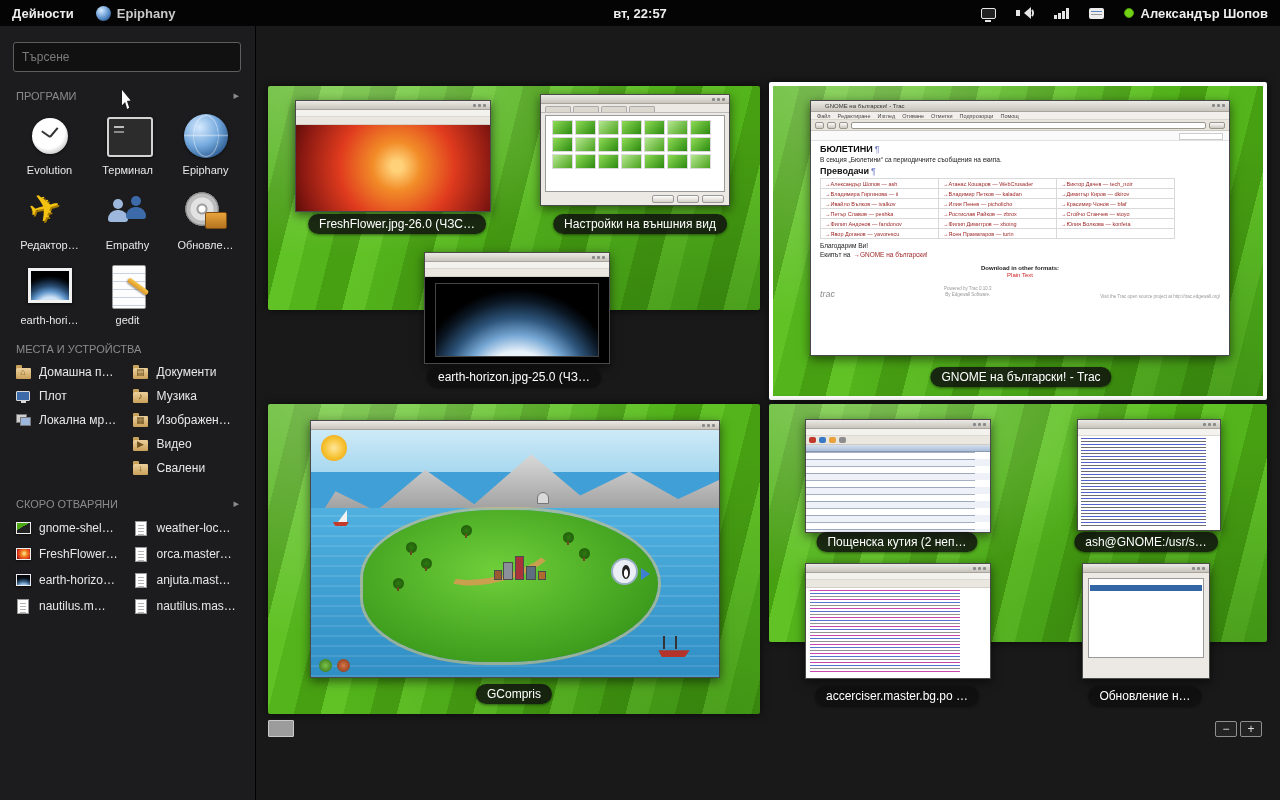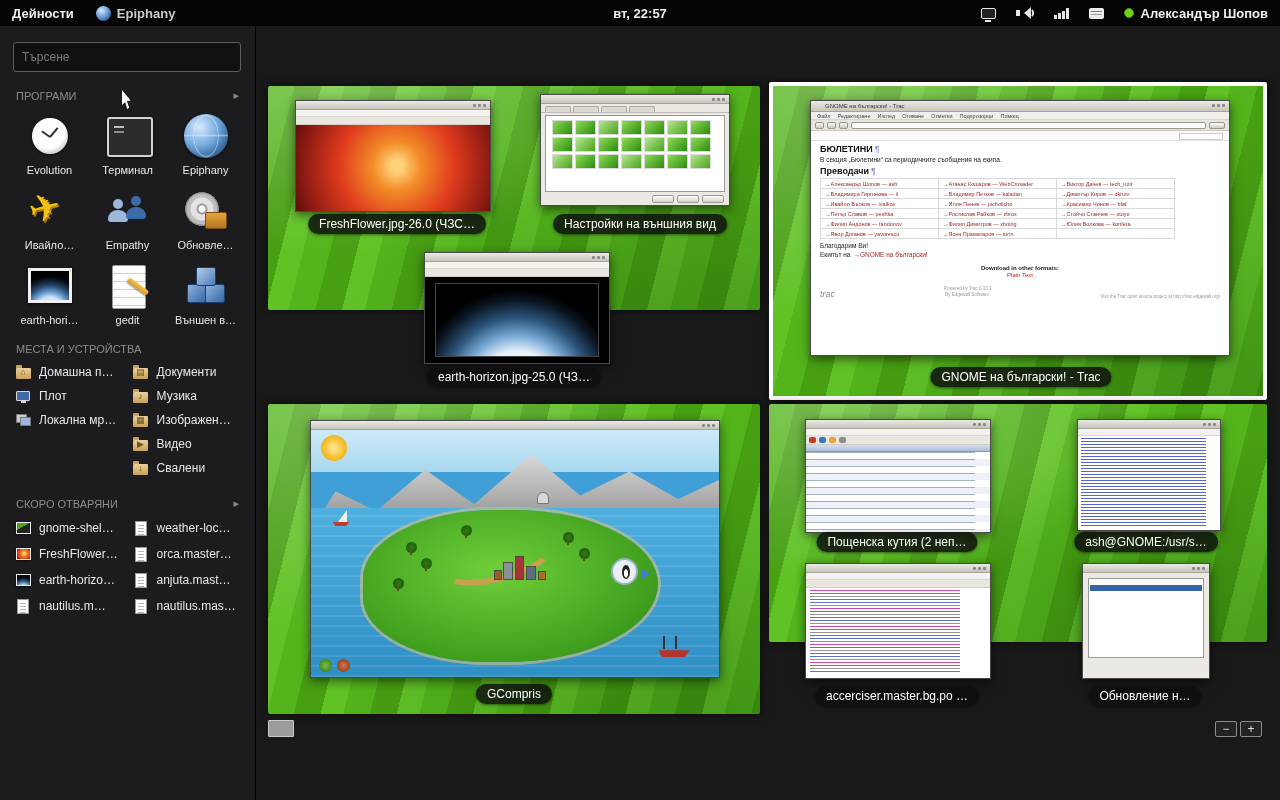--- a/index.html
+++ b/index.html
@@ -307,21 +307,21 @@
         <span class="alabel">Терминал</span>
       </div>
       <div class="app">
         <span class="aic ic-epiphany"></span>
         <span class="alabel">Epiphany</span>
       </div>
       <div class="app">
         <span class="aic ic-gcompris">
             <span class="glyph">✈</span>
           </span>
-        <span class="alabel">Ивайло…</span>
+        <span class="alabel">Редактор…</span>
       </div>
       <div class="app">
         <span class="aic ic-empathy">
             <i class="person p1"></i>
             <i class="person p2"></i>
           </span>
         <span class="alabel">Empathy</span>
       </div>
       <div class="app">
         <span class="aic ic-update"></span>
@@ -329,28 +329,20 @@
       </div>
       <div class="app">
         <span class="aic ic-earth">
             <i class="thumbic"></i>
           </span>
         <span class="alabel">earth-hori…</span>
       </div>
       <div class="app">
         <span class="aic ic-gedit"></span>
         <span class="alabel">gedit</span>
-      </div>
-      <div class="app">
-        <span class="aic ic-volumes">
-            <i class="cube c1"></i>
-            <i class="cube c2"></i>
-            <i class="cube c3"></i>
-          </span>
-        <span class="alabel">Външен в…</span>
       </div>
     </div>
 
     <div class="sec-h">
       <span>МЕСТА И УСТРОЙСТВА</span>
     </div>
     <div class="cols">
       <div class="pcol">
         <div class="pitem">
           <span class="picon">

